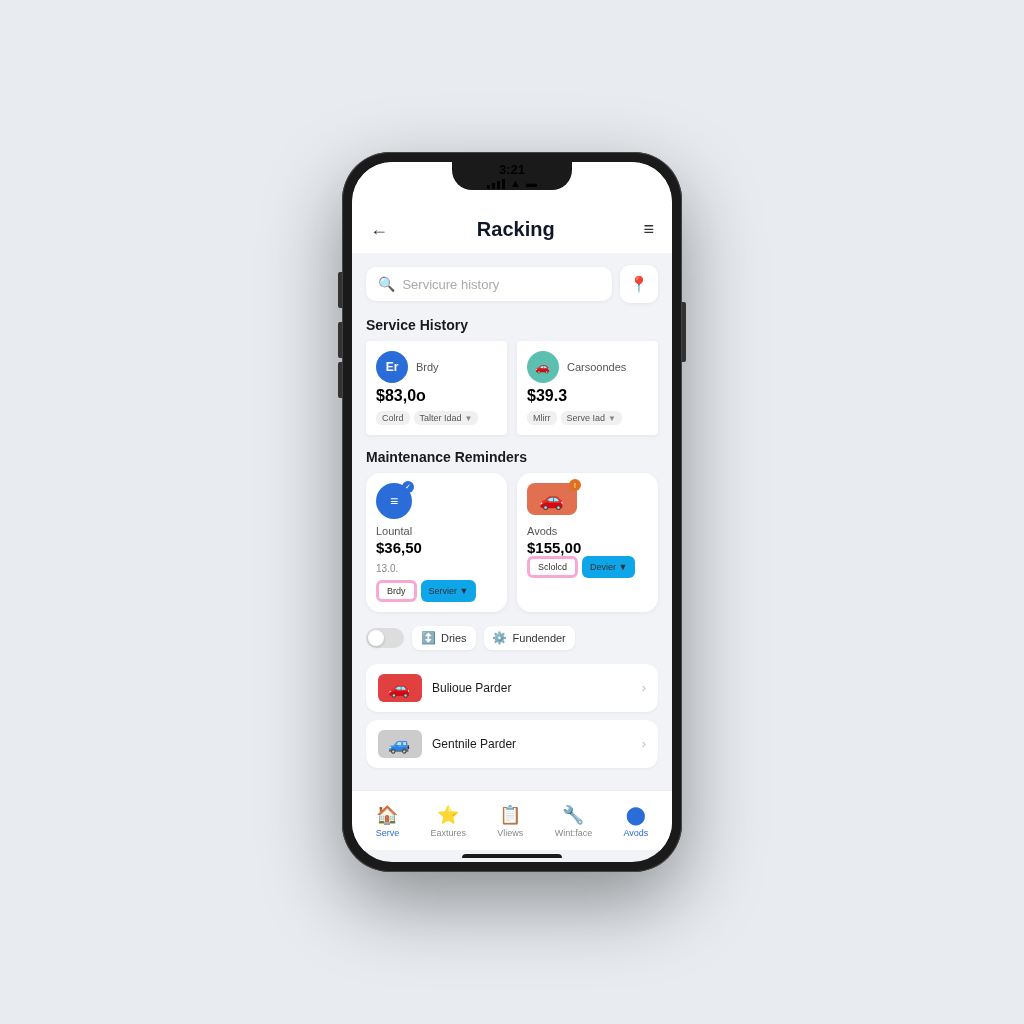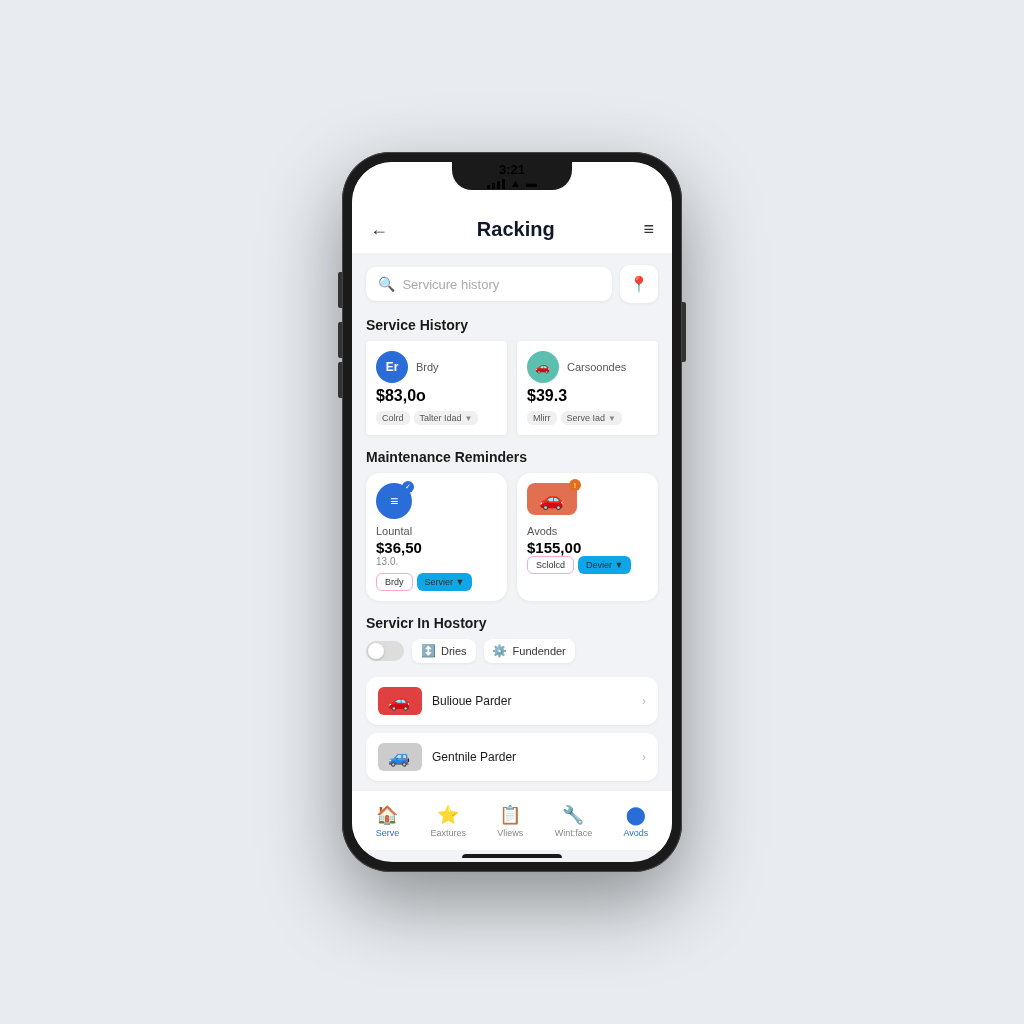--- a/index.html
+++ b/index.html
@@ -323,29 +323,30 @@
     .maint-price {
       font-size: 15px;
       font-weight: 700;
       color: #000;
     }
 
     .maint-sub {
       font-size: 10px;
       color: #888;
       margin-bottom: 6px;
+      margin-top: 7px;
     }
 
     .maint-actions {
       display: flex;
       gap: 4px;
     }
 
     .btn-outline {
-      border: 1px solid #f9a8d4;
+      border: 3px solid #f9a8d4;
       background: #fff;
       border-radius: 6px;
       padding: 3px 8px;
       font-size: 9px;
       color: #333;
       cursor: pointer;
     }
 
     .btn-fill {
       background: #0ea5e9;
@@ -618,21 +619,20 @@
           <div class="maint-actions">
             <button class="btn-outline">Sclolcd</button>
             <button class="btn-fill">
               <span>Devier</span>
               <span>▼</span>
             </button>
           </div>
         </div>
       </div>
 
-      <div class="section-header">Servicr In Hostory</div>
       <div class="filter-row">
         <div class="toggle-switch">
           <div class="toggle-knob"></div>
         </div>
         <div class="filter-chip">
           <span class="chip-icon">↕️</span>
           <span>Dries</span>
         </div>
         <div class="filter-chip">
           <span class="chip-icon">⚙️</span>

